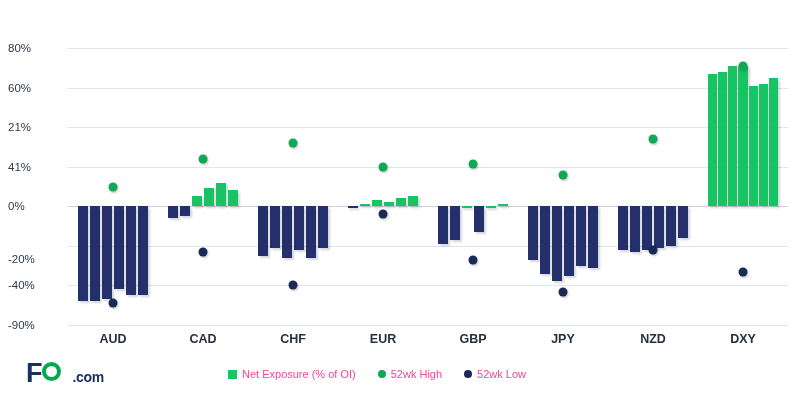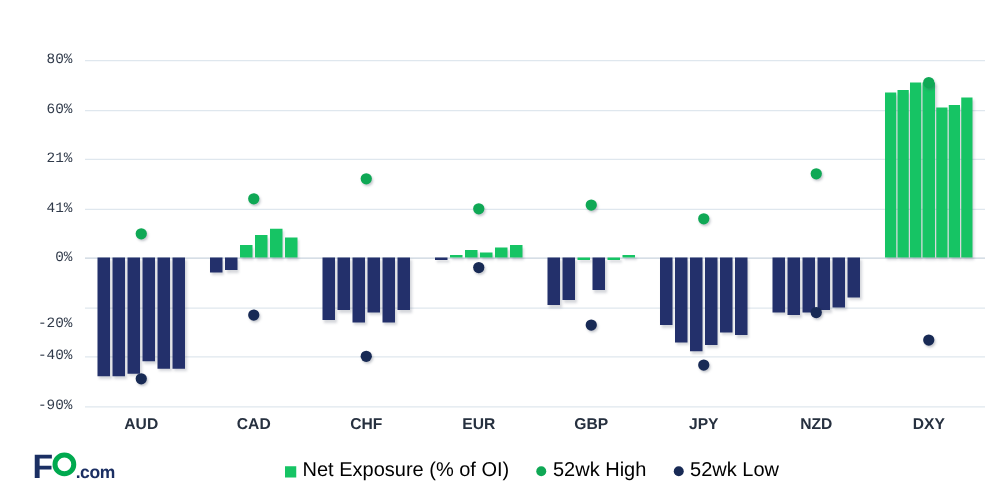--- a/index.html
+++ b/index.html
@@ -54,25 +54,24 @@
   }
   .gridline.zero {
     background: #c9d4de;
   }
 
   
   .ytick {
     position: absolute;
     right: 742px;       
     width: 50px;
-    text-align: right;
+    text-align: left;
     font-size: 11.5px;
     color: #303a4a;
     transform: translateY(-50%);
-    font-family: Liberation Mono, monospace;
   }
 
   
   .group {
     position: absolute;
     top: 0;
     height: 277px;
   }
   .bar {
     position: absolute;
@@ -105,22 +104,22 @@
   }
 
   
   #legend {
     position: absolute;
     left: 228px;
     top: 368px;
     display: flex;
     align-items: center;
     gap: 22px;
-    font-size: 16px;
-    color: #000000;
+    font-size: 11px;
+    color: #ec4899;
   }
   .legend-item {
     display: flex;
     align-items: center;
     gap: 5px;
     white-space: nowrap;
   }
   .swatch-square {
     width: 9px; height: 9px;
     background: #16c464;
@@ -155,21 +154,21 @@
     box-sizing: border-box;
     margin: 0 0px;
     position: relative;
     top: -1px;
   }
   #logo .dotcom {
     font-size: 14px;
     font-weight: bold;
     color: #1b2f63;
     letter-spacing: -0.3px;
-    margin-left: 0;
+    margin-left: 12px;
   }
 </style>
 </head>
 <body>
 
 <div id="chart-root">
 
 
   <div id="yticks">
     <div class="ytick" style="top:48px;">80%</div>

